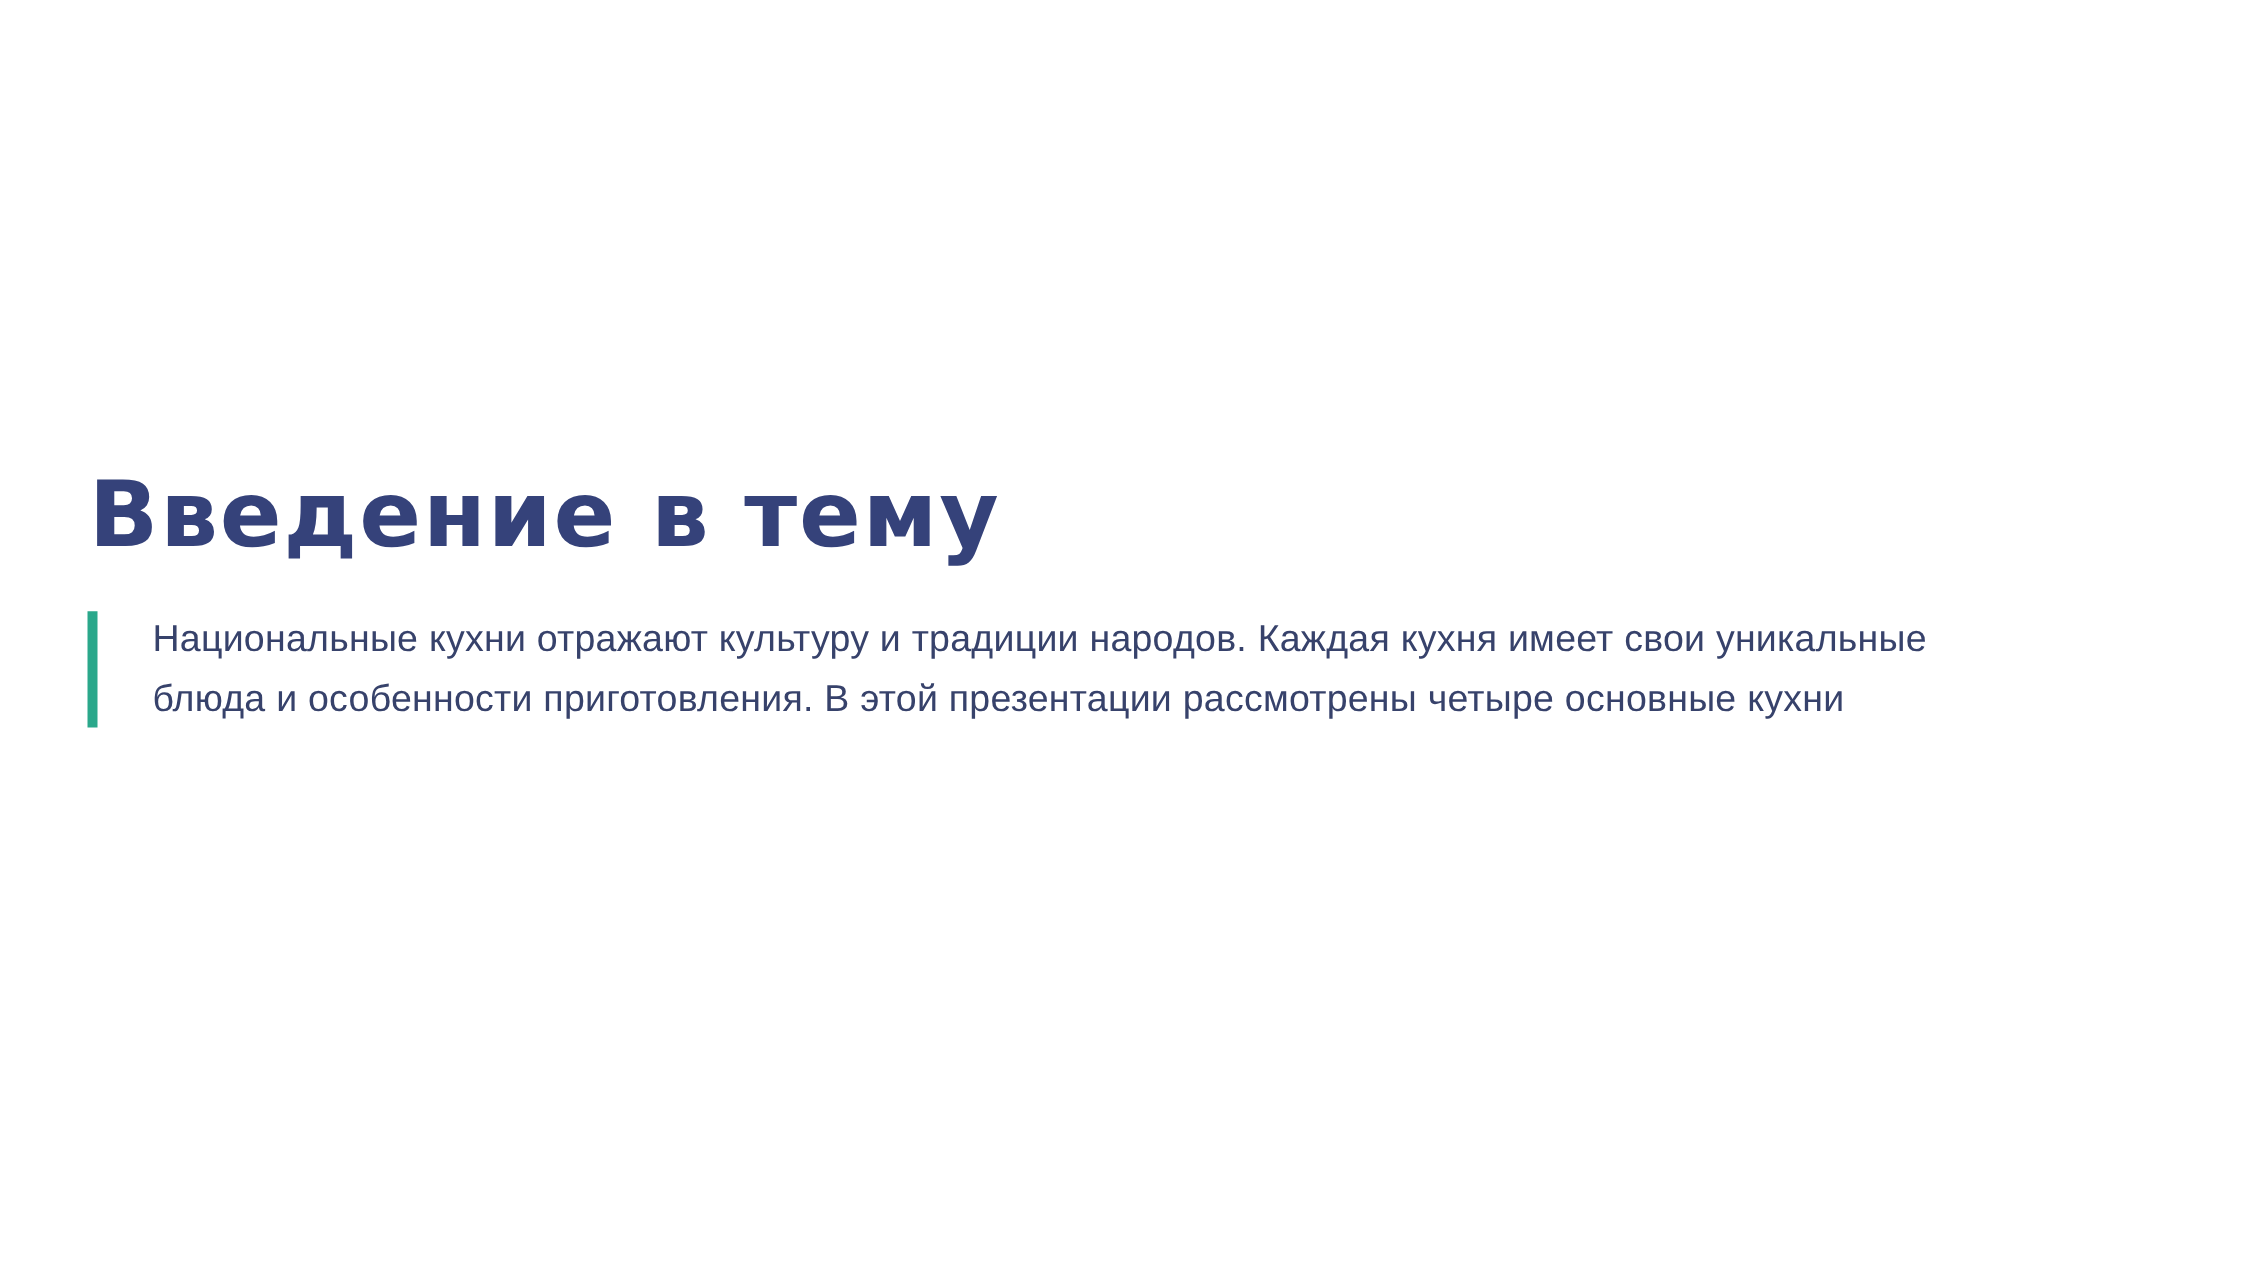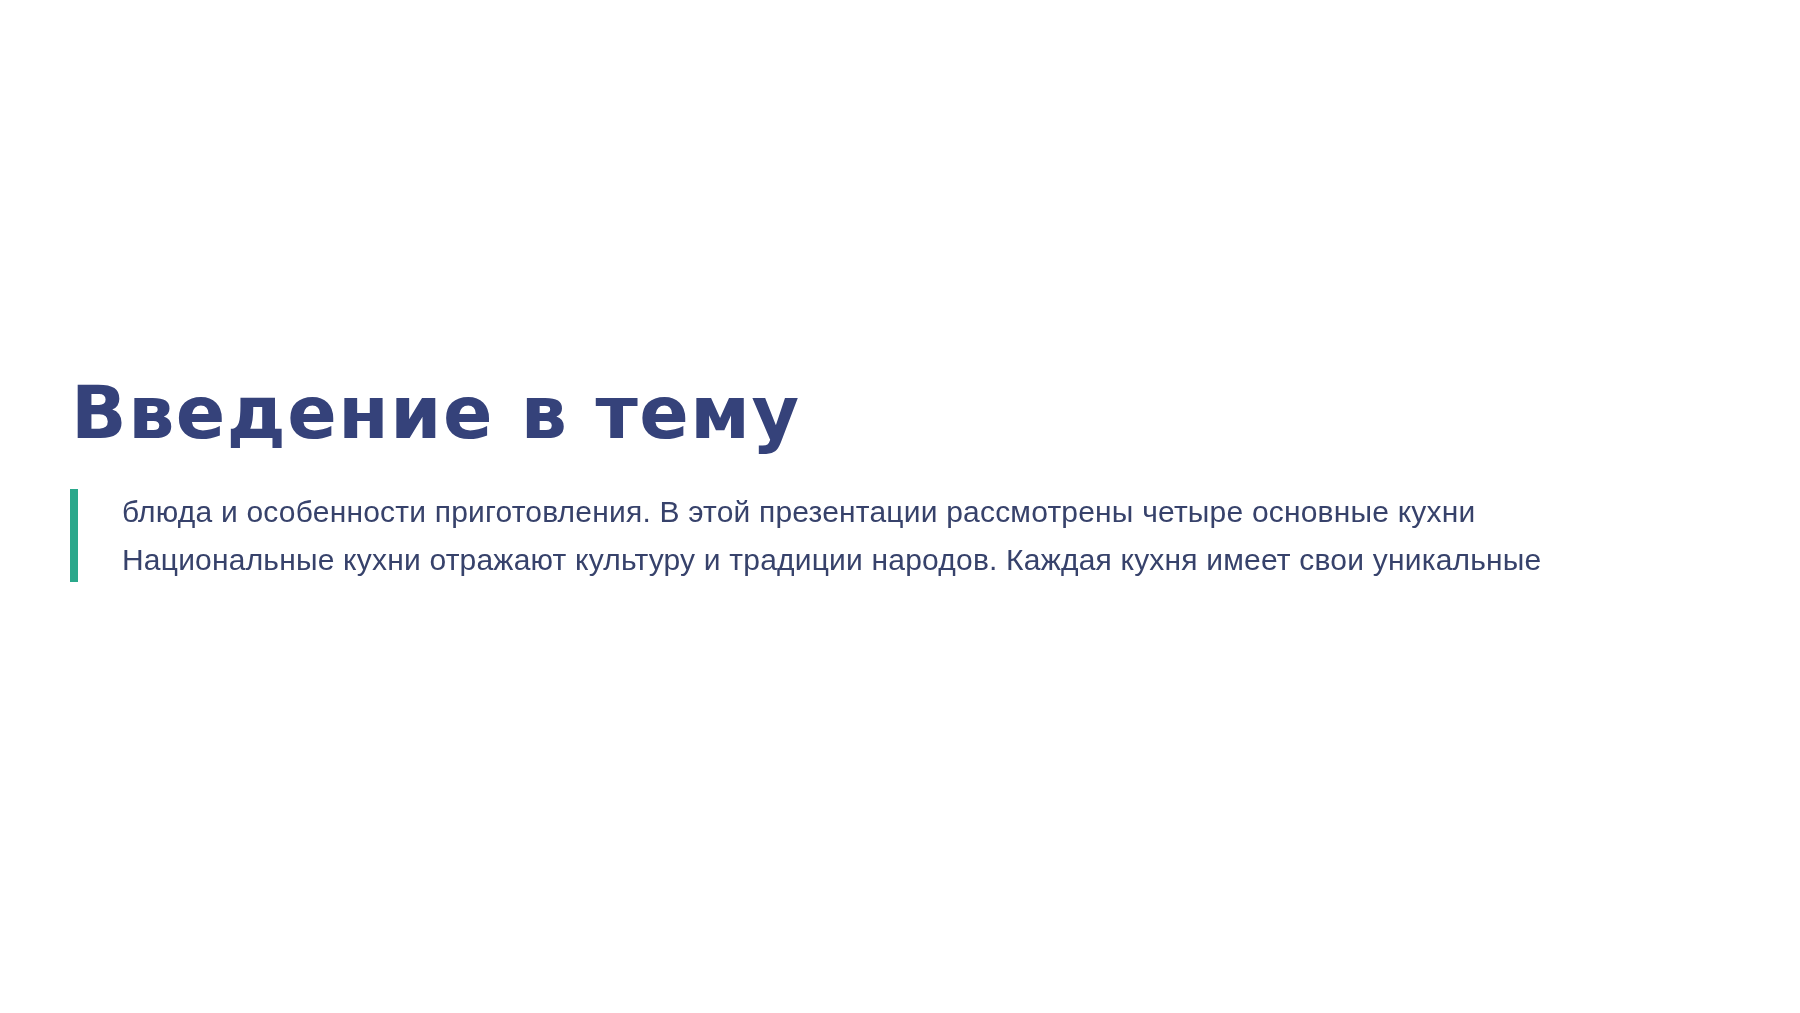--- a/index.html
+++ b/index.html
@@ -62,18 +62,18 @@
 </head>
 <body>
 
 <div class="slide">
 
   <h1 class="slide-title">Введение в тему</h1>
 
   <div class="intro-quote">
     <div class="accent-bar"></div>
     <div class="intro-text">
+      <div class="intro-line">Национальные кухни отражают культуру и традиции народов. Каждая кухня имеет свои уникальные</div>
       <div class="intro-line">блюда и особенности приготовления. В этой презентации рассмотрены четыре основные кухни</div>
-      <div class="intro-line">Национальные кухни отражают культуру и традиции народов. Каждая кухня имеет свои уникальные</div>
     </div>
   </div>
 
 </div>
 
 </body></html>

